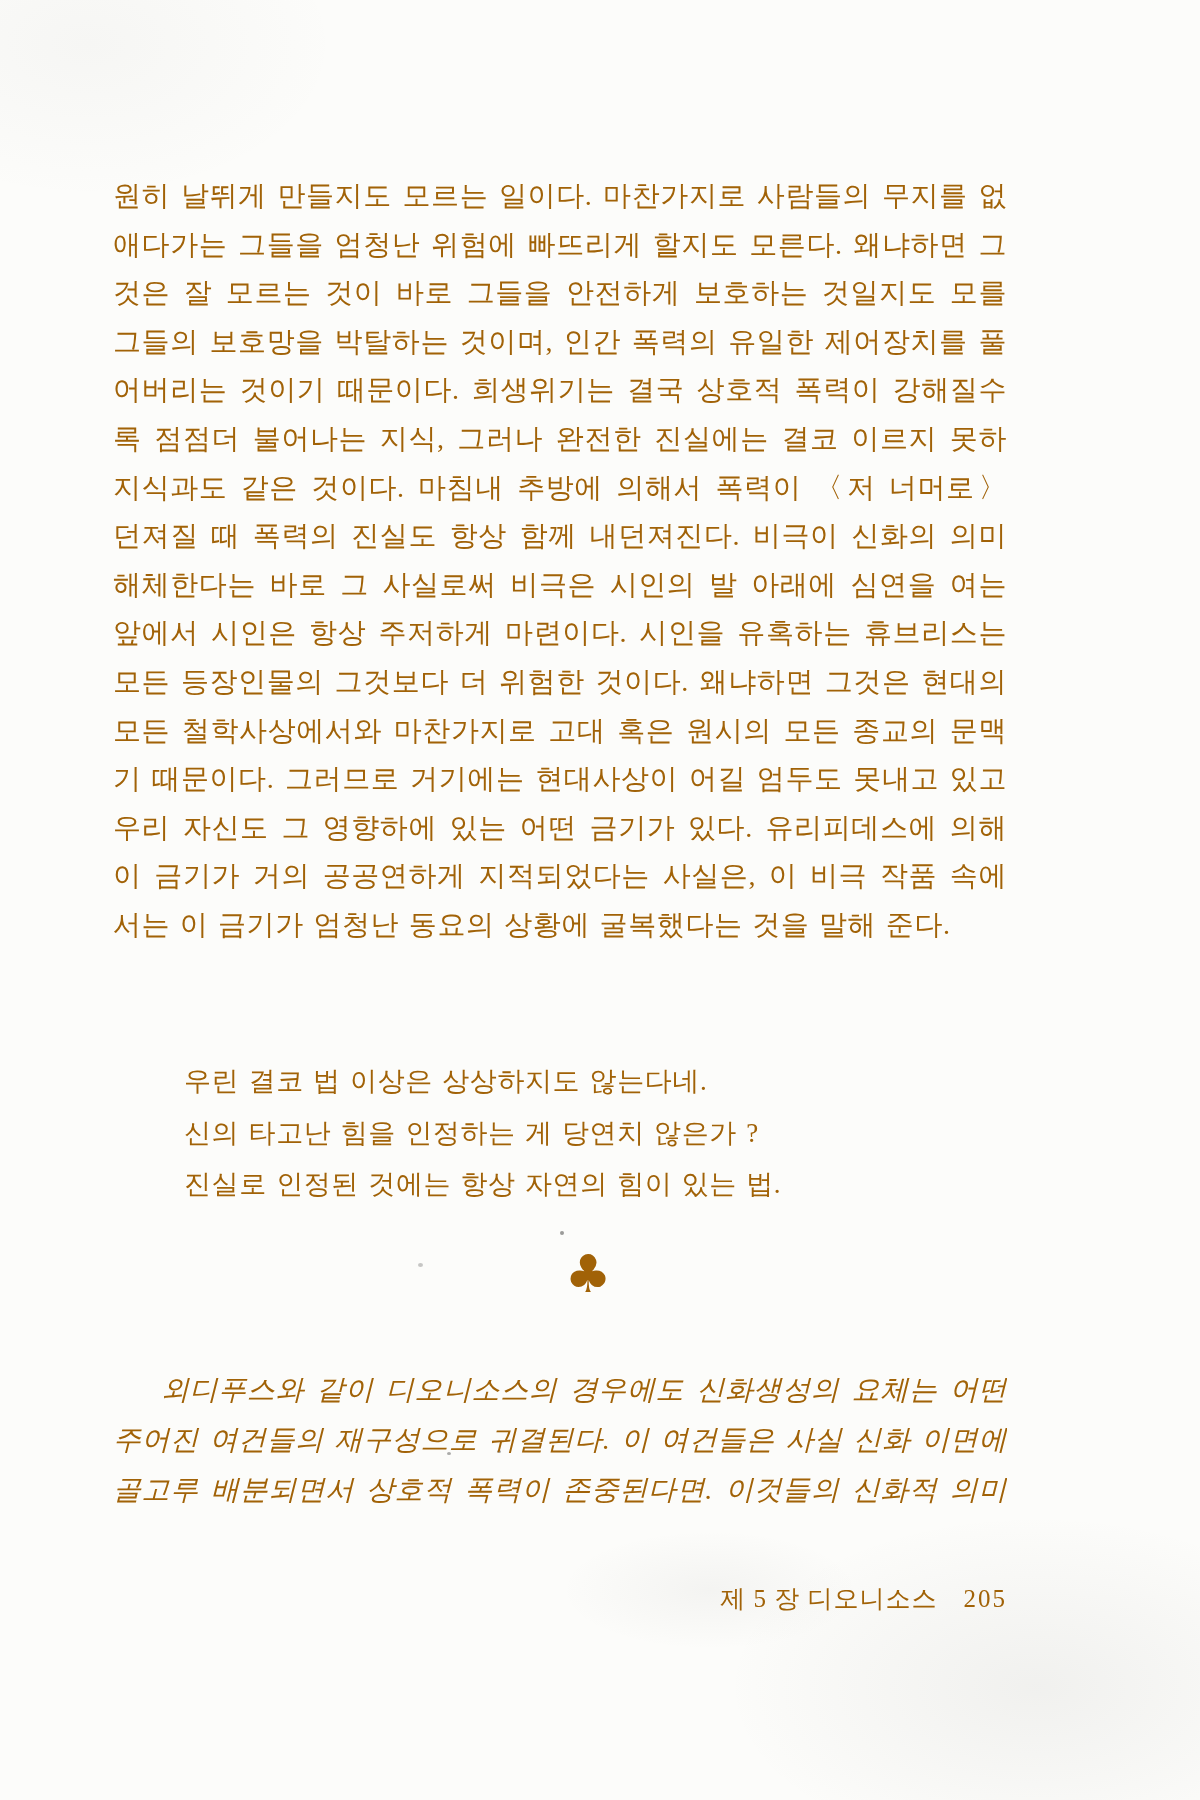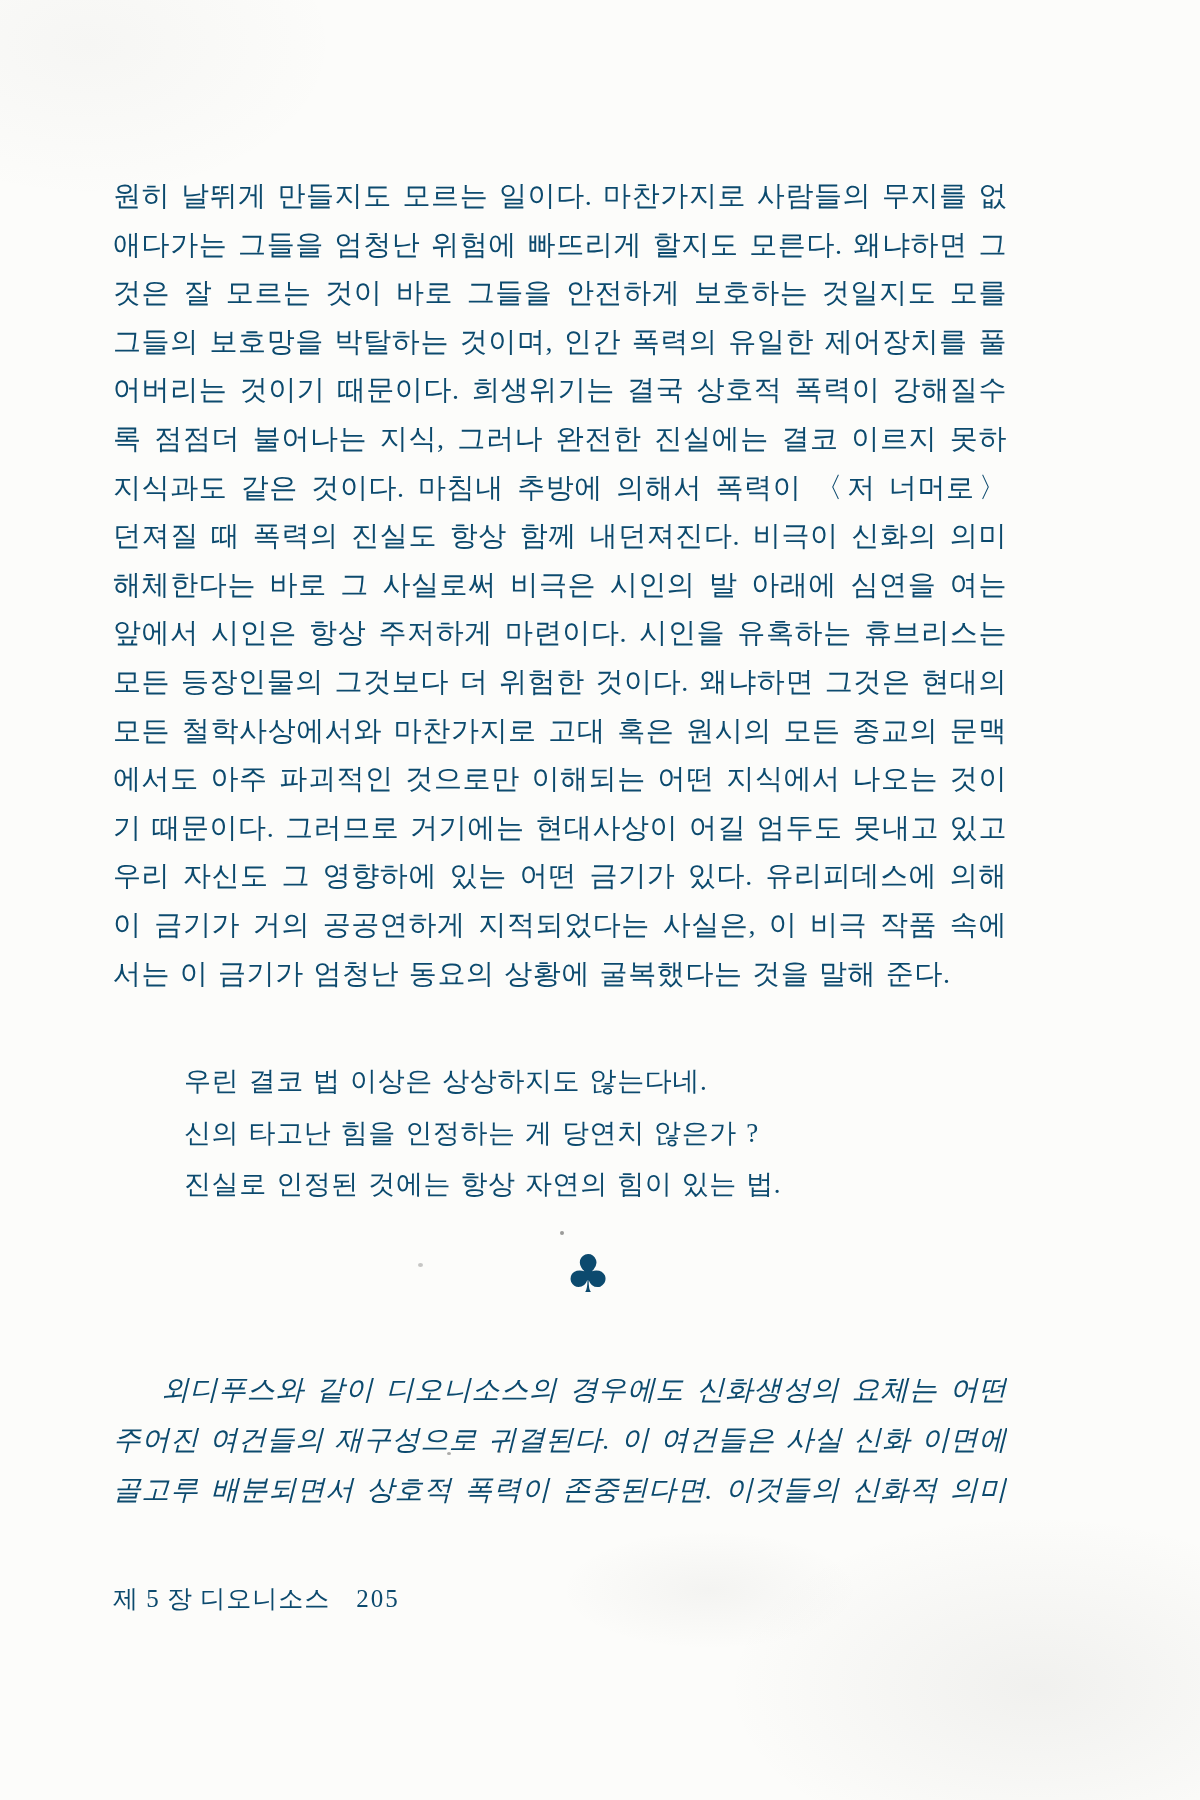--- a/index.html
+++ b/index.html
@@ -2,21 +2,21 @@
 <html lang="ko"><head>
 <meta charset="utf-8">
 <style>
   html,body { margin:0; padding:0; background:#e8e8e6; }
   .page {
     position:relative;
     width:1200px; height:1800px;
     margin:0 auto;
     background:#fcfcfa;
     font-family:"Liberation Serif","DejaVu Serif",serif;
-    color:#0c4a6e;
+    color:#a16207;
     overflow:hidden;
   }
   
   .smudge { position:absolute; pointer-events:none; }
   .smudge.br {
     right:-60px; bottom:-40px; width:560px; height:340px;
     background:radial-gradient(ellipse at 60% 55%, rgba(90,90,85,0.07), rgba(90,90,85,0.0) 65%);
   }
   .smudge.fl {
     left:560px; top:1530px; width:300px; height:120px;
@@ -61,21 +61,21 @@
   .divider {
     position:absolute; left:113px; top:1244px; width:894px;
     text-align:center; padding-left:56px; box-sizing:border-box;
     font-size:52px; line-height:60px;
     font-family:"DejaVu Sans","Liberation Sans",sans-serif;
   }
 
   
   .footer {
     position:absolute; left:113px; top:1582px; width:894px;
-    font-size:25px; letter-spacing:1px;
+    text-align:right; font-size:25px; letter-spacing:1px;
     white-space:nowrap;
   }
   .footer .pagenum {
     margin-left:26px; letter-spacing:2px;
     font-family:"Liberation Serif","DejaVu Serif",serif;
   }
 </style>
 </head>
 <body>
 
@@ -91,21 +91,20 @@
       <div class="tline">것은 잘 모르는 것이 바로 그들을 안전하게 보호하는 것일지도 모를</div>
       <div class="tline">그들의 보호망을 박탈하는 것이며, 인간 폭력의 유일한 제어장치를 풀</div>
       <div class="tline">어버리는 것이기 때문이다. 희생위기는 결국 상호적 폭력이 강해질수</div>
       <div class="tline">록 점점더 불어나는 지식, 그러나 완전한 진실에는 결코 이르지 못하는</div>
       <div class="tline">지식과도 같은 것이다. 마침내 추방에 의해서 폭력이 〈저 너머로〉 내</div>
       <div class="tline">던져질 때 폭력의 진실도 항상 함께 내던져진다. 비극이 신화의 의미를</div>
       <div class="tline">해체한다는 바로 그 사실로써 비극은 시인의 발 아래에 심연을 여는데,</div>
       <div class="tline">앞에서 시인은 항상 주저하게 마련이다. 시인을 유혹하는 휴브리스는</div>
       <div class="tline">모든 등장인물의 그것보다 더 위험한 것이다. 왜냐하면 그것은 현대의</div>
       <div class="tline">모든 철학사상에서와 마찬가지로 고대 혹은 원시의 모든 종교의 문맥</div>
-      <div class="tline">에서도 아주 파괴적인 것으로만 이해되는 어떤 지식에서 나오는 것이</div>
       <div class="tline">기 때문이다. 그러므로 거기에는 현대사상이 어길 엄두도 못내고 있고</div>
       <div class="tline">우리 자신도 그 영향하에 있는 어떤 금기가 있다. 유리피데스에 의해</div>
       <div class="tline">이 금기가 거의 공공연하게 지적되었다는 사실은, 이 비극 작품 속에</div>
       <div class="tline lastline">서는 이 금기가 엄청난 동요의 상황에 굴복했다는 것을 말해 준다.</div>
     </div>
 
   <div class="speck s1"></div>
   <div class="speck s2"></div>
   <div class="speck s3"></div>
   <div class="speck s4"></div>

